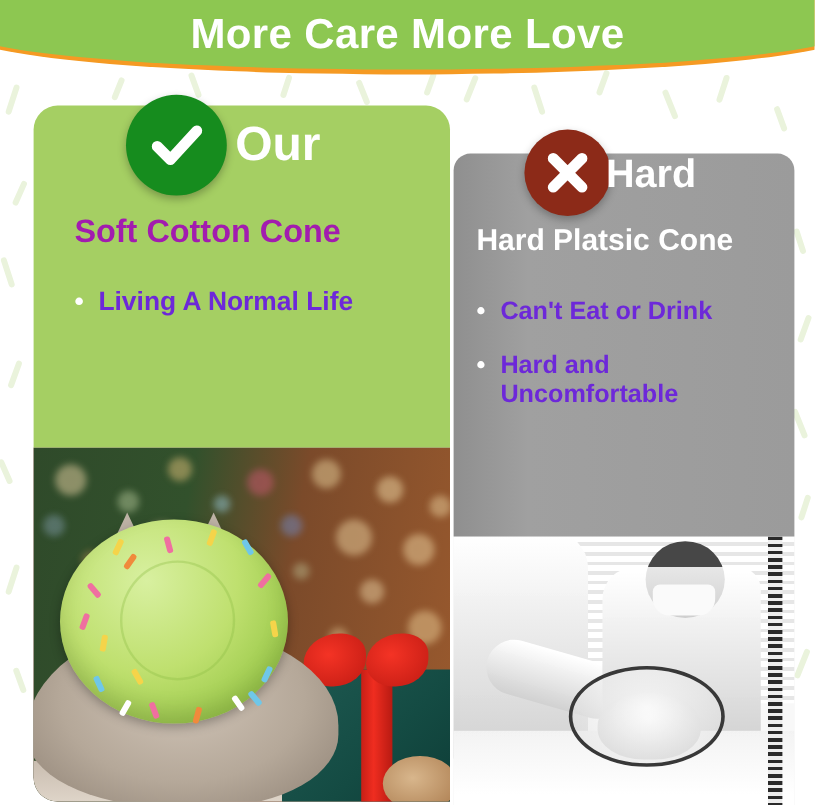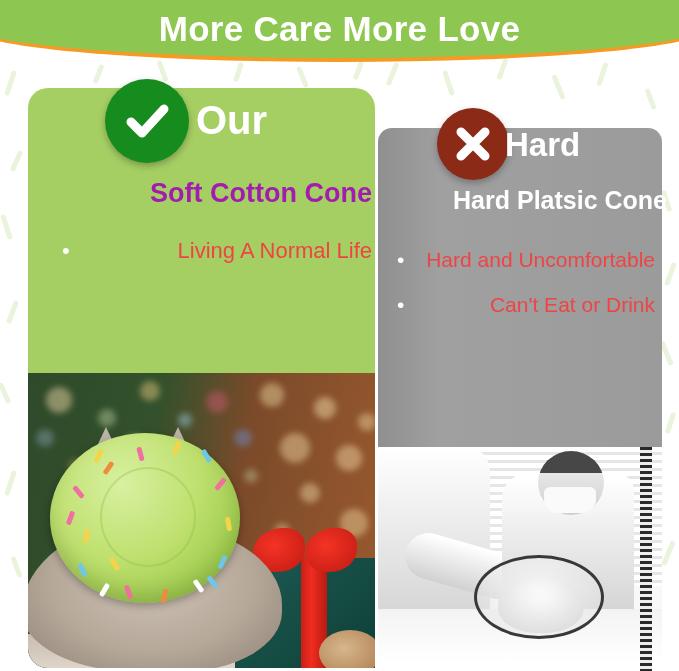--- a/index.html
+++ b/index.html
@@ -3,21 +3,21 @@
 <meta charset="utf-8">
 <style>
   * { margin:0; padding:0; box-sizing:border-box; }
   html, body { width:679px; height:671px; }
   body {
     font-family:"Liberation Sans", sans-serif;
     background:#ffffff;
     position:relative;
     overflow:hidden;
   }
-  #stage { position:absolute; inset:0; width:679px; height:671px; overflow:hidden; background:#fff;text-align:right; }
+  #stage { position:absolute; inset:0; width:679px; height:671px; overflow:hidden; background:#fff; }
 
   
   .confetti { position:absolute; background:#eaf3dc; border-radius:3px; }
 
   
   .banner-wrap { position:absolute; left:0; top:0; width:679px; height:72px; overflow:hidden; }
   .banner-orange {
     position:absolute; left:-30px; top:-34px; width:739px; height:96px;
     background:#f59a23;
     border-bottom-left-radius:50% 34px;
@@ -77,21 +77,21 @@
   .sub-our {
     position:absolute; left:62px; top:178px; width:310px;
     font-size:27px; font-weight:bold; color:#a21caf; z-index:6; white-space:nowrap;
   }
   .sub-other {
     position:absolute; left:397px; top:186px; width:270px;
     font-size:25px; font-weight:bold; color:#ffffff; z-index:6; white-space:nowrap;
   }
   .bullets { position:absolute; z-index:6; list-style:none; }
   .bullets li {
-    color:#ef4444; font-weight:normal; position:relative;
+    color:#6d28d9; font-weight:bold; position:relative;
     padding-left:20px;
   }
   .bullets li::before {
     content:"\2022"; position:absolute; left:0; top:0; color:#ffffff;
   }
   .bullets-our { left:62px; top:238px; width:310px; font-size:22px; }
   .bullets-our li { margin-bottom:21px; white-space:nowrap; }
   .bullets-other { left:397px; top:248px; width:258px; font-size:21px; }
   .bullets-other li { margin-bottom:21px; }
 
@@ -254,22 +254,22 @@
   <div class="label-our">Our</div>
   <div class="label-other">Hard</div>
 
   <div class="sub-our">Soft Cotton Cone</div>
   <div class="sub-other">Hard Platsic Cone</div>
 
   <ul class="bullets bullets-our">
     <li>Living A Normal Life</li>
   </ul>
   <ul class="bullets bullets-other">
+    <li>Can't Eat or Drink</li>
     <li>Hard and Uncomfortable</li>
-    <li>Can't Eat or Drink</li>
   </ul>
 
   <div class="photo-our">
     <div class="layer" id="our-photo-bg" style="background: linear-gradient(100deg, rgb(47, 74, 42) 0%, rgb(50, 81, 44) 34%, rgb(123, 74, 42) 58%, rgb(154, 90, 46) 100%);">
         <div class="bokeh" style="left: 18px; top: 14px; width: 26px; height: 26px; background: rgb(217, 199, 154); opacity: 0.55; filter: blur(3px);"></div>
         <div class="bokeh" style="left: 70px; top: 36px; width: 18px; height: 18px; background: rgb(207, 224, 176); opacity: 0.4; filter: blur(3px);"></div>
         <div class="bokeh" style="left: 112px; top: 8px; width: 20px; height: 20px; background: rgb(224, 192, 122); opacity: 0.5; filter: blur(3px);"></div>
         <div class="bokeh" style="left: 150px; top: 40px; width: 14px; height: 14px; background: rgb(159, 212, 232); opacity: 0.45; filter: blur(3px);"></div>
         <div class="bokeh" style="left: 92px; top: 62px; width: 30px; height: 30px; background: rgb(232, 214, 164); opacity: 0.5; filter: blur(3px);"></div>
         <div class="bokeh" style="left: 40px; top: 86px; width: 16px; height: 16px; background: rgb(201, 161, 90); opacity: 0.45; filter: blur(3px);"></div>

